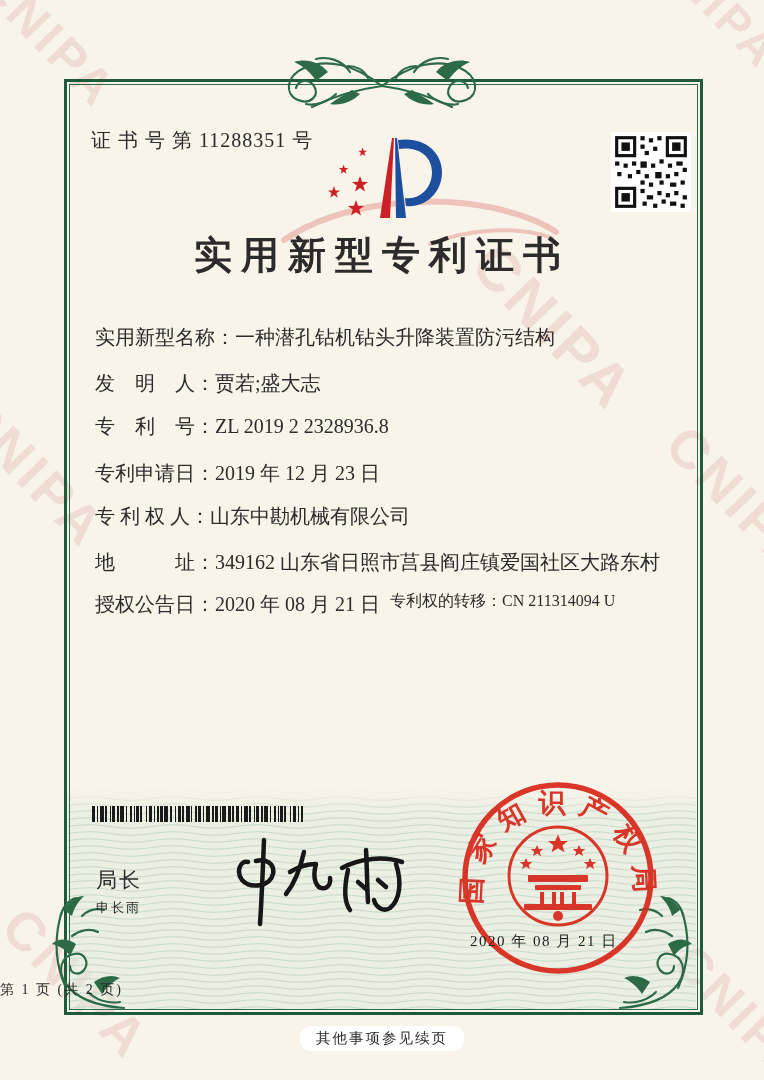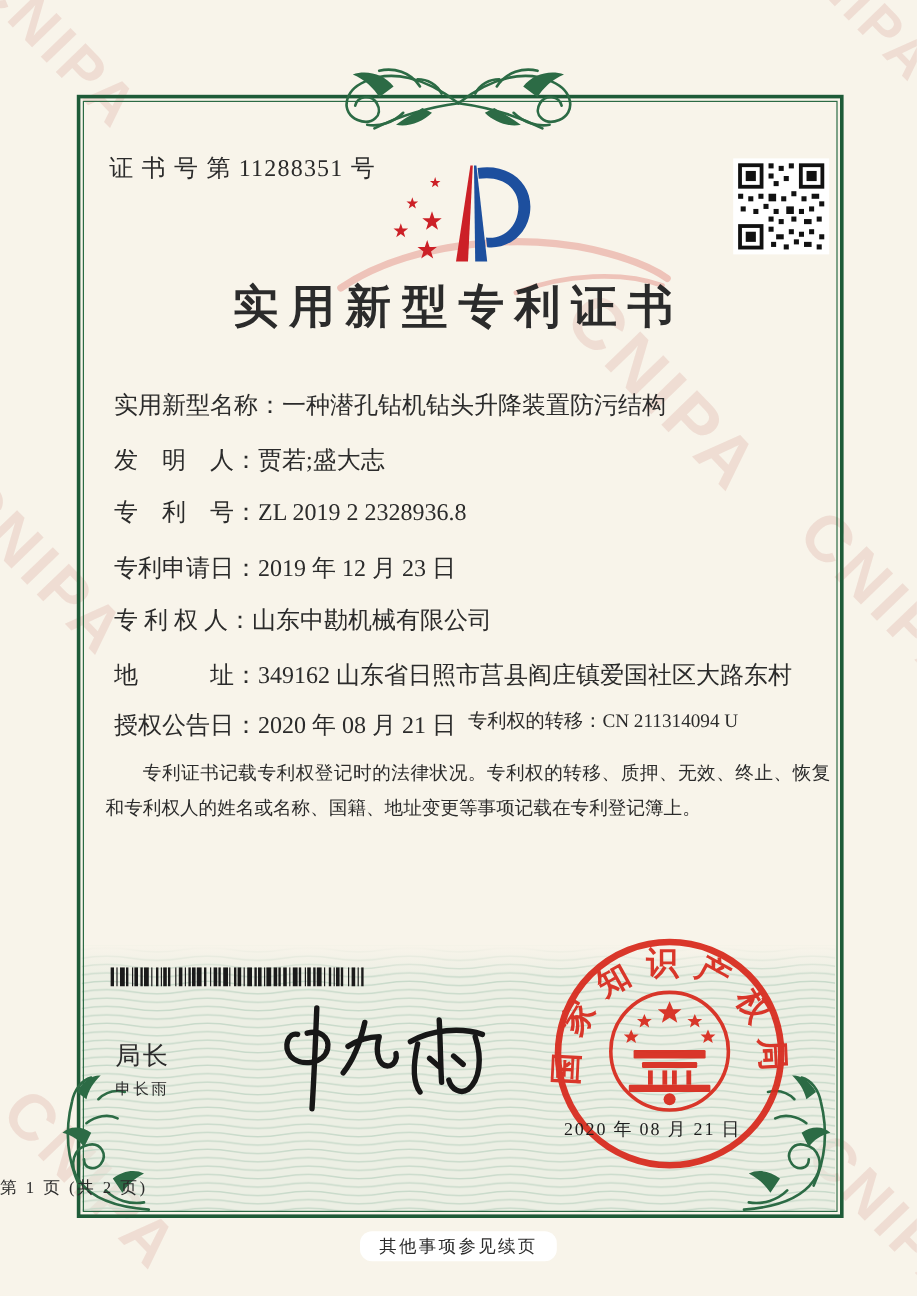--- a/index.html
+++ b/index.html
@@ -261,21 +261,20 @@
   <span class="lab">地　　　址：</span><span class="val">349162 山东省日照市莒县阎庄镇爱国社区大路东村</span>
 </div>
 <div class="frow" style="top:591px;">
   <span class="lab">授权公告日：</span><span class="val">2020 年 08 月 21 日</span>
 </div>
 <div class="frow2" style="top:591px;">
   <span class="lab">专利权的转移：</span><span class="val">CN 211314094 U</span>
 </div>
 
 <div class="paras">
-  <p>专利证书记载专利权登记时的法律状况。专利权的转移、质押、无效、终止、恢复和专利权人的姓名或名称、国籍、地址变更等事项记载在专利登记簿上。</p>
 </div>
 
 <svg class="barcode" width="212" height="16">
   <line x1="0" y1="8" x2="212" y2="8" stroke="#1a1a1a" stroke-width="16" stroke-dasharray="3 2 1 2 4 1 2 3 1 1 3 2 2 1 4 2 1 3 2 2 1 1 3 1 2 4 1 2 3 2 1 2 2 1 3 1 4 2 2 3 1 2 3 1 2 2 4 1 1 3 2 1 3 2 1 2 4 2 2 1 3 2 1 1 4 2 3 1 2 2"></line>
 </svg>
 
 <div class="signer-role">局长</div>
 <div class="signer-name">申长雨</div>
 
 <svg class="autograph" width="190" height="96" viewBox="0 0 190 96">

